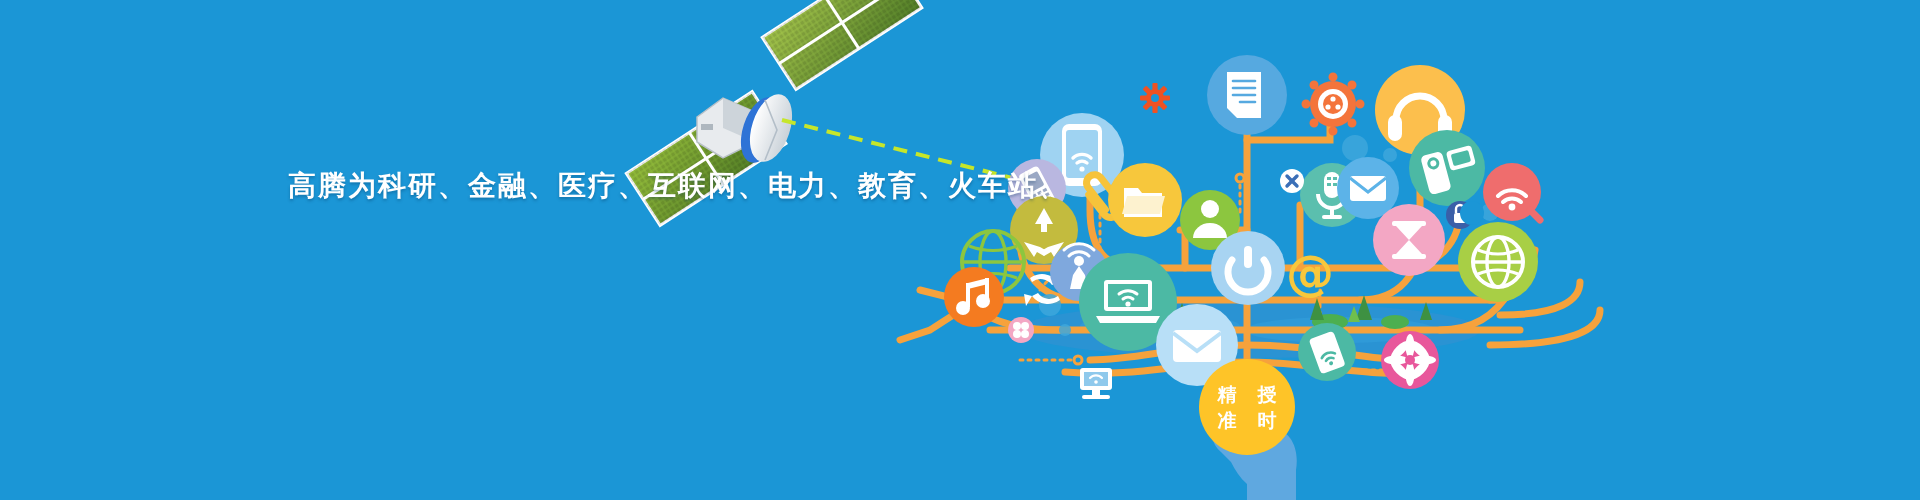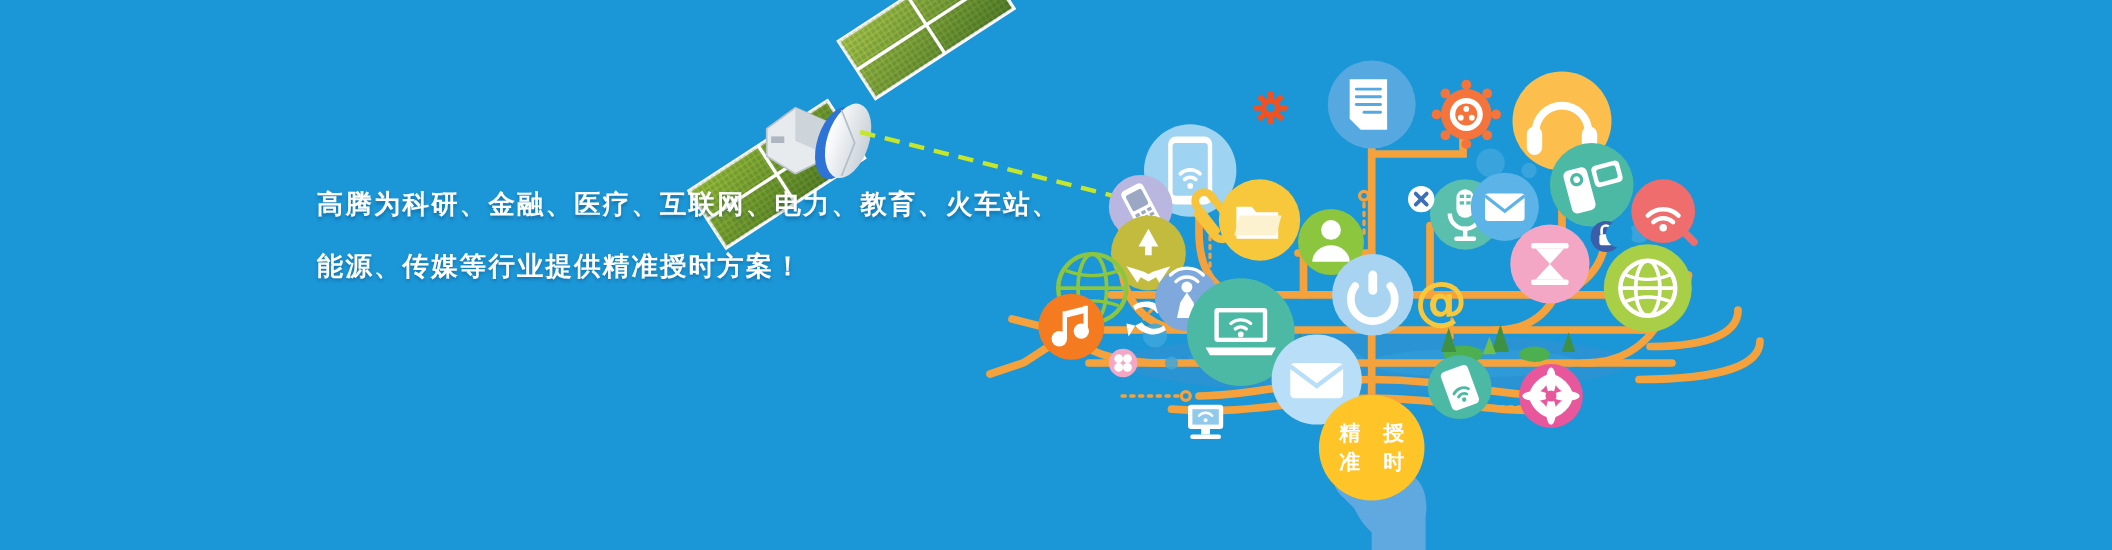--- a/index.html
+++ b/index.html
@@ -14,21 +14,21 @@
   }
   .layer{position:absolute;top:0;left:0;width:1920px;height:500px;}
   
   #headline{
     position:absolute;left:288px;top:158px;width:760px;
     z-index:40;pointer-events:none;
   }
   .hl-line{
     color:#ffffff;
     font-weight:bold;
-    font-size:24px;
+    font-size:28px;
     letter-spacing:2px;
     line-height:56px;
     white-space:nowrap;
     text-shadow:0 2px 3px rgba(0,52,92,.35);
     font-family:"DejaVu Sans","Liberation Sans",sans-serif;
   }
   
   #cta-circle{
     position:absolute;left:1199px;top:359px;width:96px;height:96px;
     border-radius:50%;background:#fec428;z-index:25;
@@ -537,16 +537,15 @@
   <div id="cta-circle"></div>
   <div id="cta-text">
     <span>精</span>
     <span>授</span>
     <span>准</span>
     <span>时</span>
   </div>
 
   <div id="headline">
     <div class="hl-line">高腾为科研、金融、医疗、互联网、电力、教育、火车站、</div>
-    <div class="hl-line">能源、传媒等行业提供精准授时方案！</div>
   </div>
 
 </div>
 
 </body></html>

